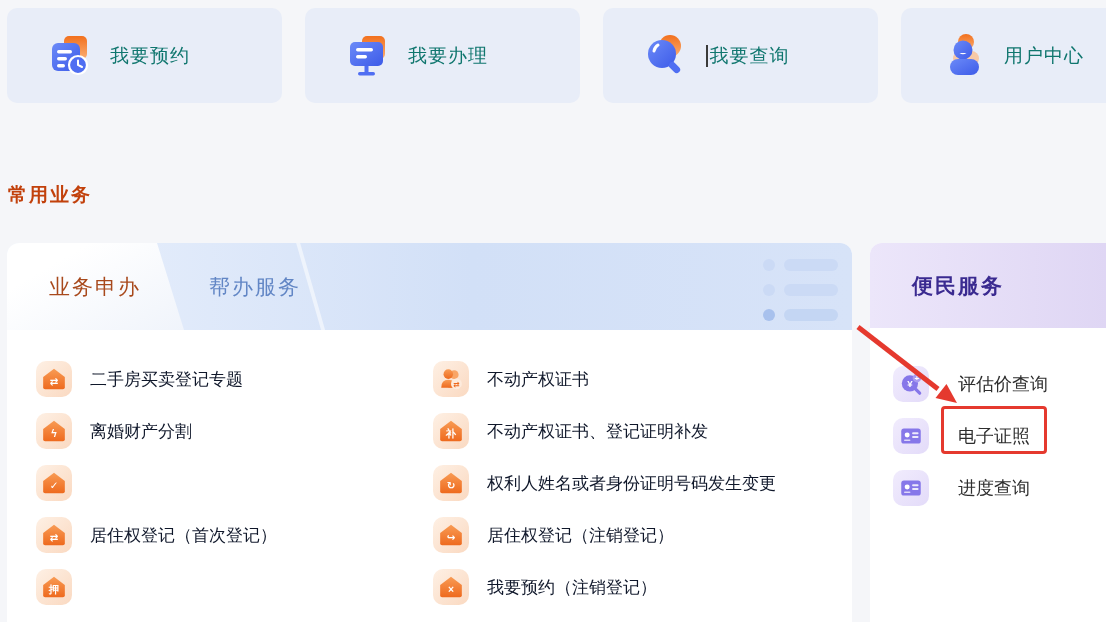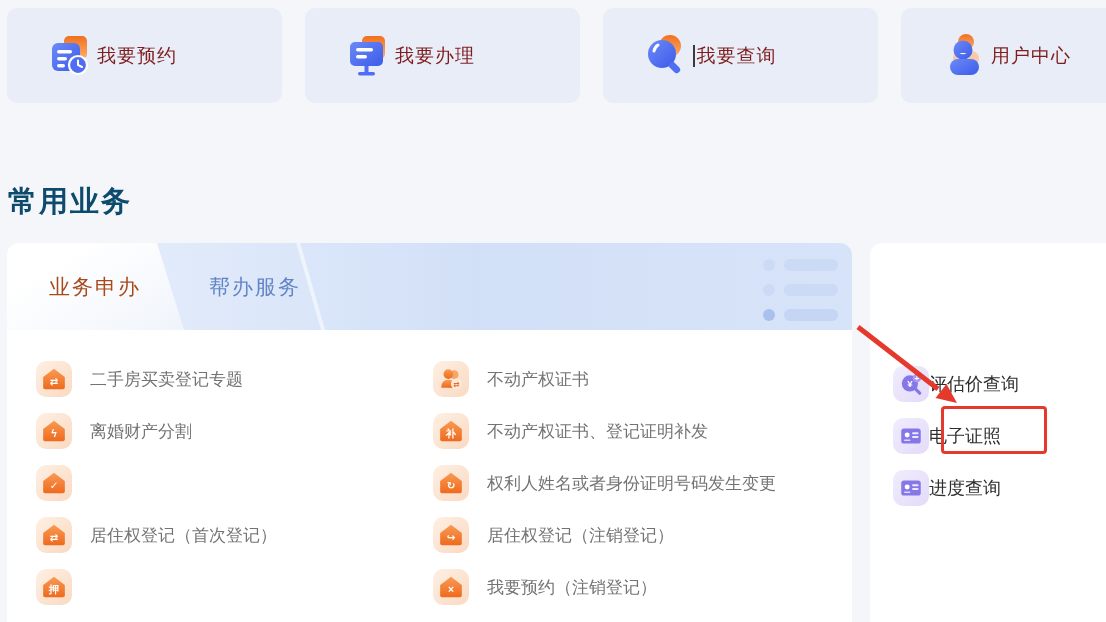--- a/index.html
+++ b/index.html
@@ -10,24 +10,24 @@
     font-family:"Liberation Sans","DejaVu Sans",sans-serif;
     color:#222;
   }
   
   .quick-row { position:absolute; left:7px; top:8px; display:flex; gap:23px; }
   .qcard {
     width:275px; height:95px; background:#E8EDF8; border-radius:10px;
     display:flex; align-items:center; padding-left:40px; cursor:pointer;
   }
   .qicon { width:46px; height:46px; flex:0 0 46px; }
-  .qlabel { margin-left:4px; font-size:19px; color:#7f1d1d; letter-spacing:1px; display:flex; align-items:center; }
+  .qlabel { margin-left:17px; font-size:19px; color:#0f766e; letter-spacing:1px; display:flex; align-items:center; }
   .caret { display:inline-block; width:1.5px; height:22px; background:#3a3a3a; margin-right:2px; }
   
-  .section-title { position:absolute; left:8px; top:182px; font-size:29px; font-weight:bold; color:#0c4a6e; letter-spacing:2px; }
+  .section-title { position:absolute; left:8px; top:182px; font-size:19px; font-weight:bold; color:#c2410c; letter-spacing:2px; }
   
   .biz-panel { position:absolute; left:7px; top:243px; width:845px; height:379px; background:#fff; border-radius:12px 12px 0 0; }
   .tab-band {
     position:relative; height:87px; border-radius:12px 12px 0 0; overflow:hidden;
     background:linear-gradient(90deg,#E9F0FC 0%,#D2E0F7 55%,#D7E3F8 100%);
   }
   .tab-active-shape {
     position:absolute; left:0; top:0; width:177px; height:100%;
     background:linear-gradient(150deg,#FFFFFF 25%,#F0F4FB 100%);
     clip-path:polygon(0 0,150px 0,177px 100%,0 100%);
@@ -47,33 +47,33 @@
   .menu-icon .mrow:last-child .bar { background:#C4D6F3; }
   
   .biz-list { position:absolute; top:110px; display:flex; flex-direction:column; }
   .col-1 { left:29px; }
   .col-2 { left:426px; }
   .biz-item { height:52px; display:flex; align-items:center; cursor:pointer; white-space:nowrap; }
   .tile { width:36px; height:36px; border-radius:10px; display:flex; align-items:center; justify-content:center; flex:0 0 36px; }
   .tile svg { width:26px; height:26px; display:block; }
   .tile-orange { background:linear-gradient(135deg,#FEF0E4 0%,#FAD9C1 100%); }
   .tile-purple { background:linear-gradient(135deg,#F1ECFD 0%,#E3DBF9 100%); }
-  .biz-label { margin-left:18px; font-size:17px; color:#737373; }
+  .biz-label { margin-left:18px; font-size:17px; color:#0f172a; }
   .house-path { fill:url(#grad-house); }
   .house-glyph { fill:#fff; font-size:9.5px; font-weight:bold; text-anchor:middle; }
   
   .side-panel { position:absolute; left:870px; top:243px; width:236px; height:379px; background:#fff; border-radius:12px 0 0 0; }
   .side-band {
     height:85px; border-radius:12px 0 0 0; display:flex; align-items:center; padding-left:42px;
     background:linear-gradient(90deg,#ECE6FA 0%,#DFD6F4 100%);
     font-size:21px; font-weight:bold; letter-spacing:2px; color:#3A2A90;
   }
   .side-list { position:absolute; left:23px; top:115px; display:flex; flex-direction:column; }
   .side-item { height:52px; display:flex; align-items:center; cursor:pointer; white-space:nowrap; }
-  .side-label { font-size:18px; color:#2E2E2E; }
+  .side-label { margin-left:29px; font-size:18px; color:#2E2E2E; }
   
   .hl-box { position:absolute; left:941px; top:406px; width:106px; height:48px; border:3px solid #E5392E; border-radius:4px; z-index:50; pointer-events:none; }
   .anno-arrow { position:absolute; left:838px; top:312px; width:140px; height:110px; z-index:51; pointer-events:none; }
   .defs-holder { position:absolute; width:0; height:0; overflow:hidden; }
 </style>
 </head>
 <body>
 
 <svg class="defs-holder" aria-hidden="true">
   <defs>
@@ -270,20 +270,21 @@
             <path class="house-path" d="M12 2.6 L22 10.2 L22 19.6 Q22 21.4 20.2 21.4 L3.8 21.4 Q2 21.4 2 19.6 L2 10.2 Z"></path>
             <text class="house-glyph" x="12" y="17.5">×</text>
           </svg>
       </span>
       <span class="biz-label">我要预约（注销登记）</span>
     </div>
   </div>
 </div>
 
 <div class="side-panel">
+  <div class="side-band">便民服务</div>
   <div class="side-list">
     <div class="side-item">
       <span class="tile tile-purple">
         <svg viewBox="0 0 24 24">
           <circle cx="11" cy="11.5" r="7.5" fill="#8677E9"></circle>
           <text x="11" y="15" text-anchor="middle" font-size="9" font-weight="bold" fill="#fff">¥</text>
           <line x1="16.5" y1="17" x2="20" y2="20.5" stroke="#8677E9" stroke-width="3" stroke-linecap="round"></line>
           <circle cx="17.5" cy="6.5" r="4" fill="#A99CF0"></circle>
           <text x="17.5" y="9.2" text-anchor="middle" font-size="7.5" font-weight="bold" fill="#fff">+</text>
         </svg>

